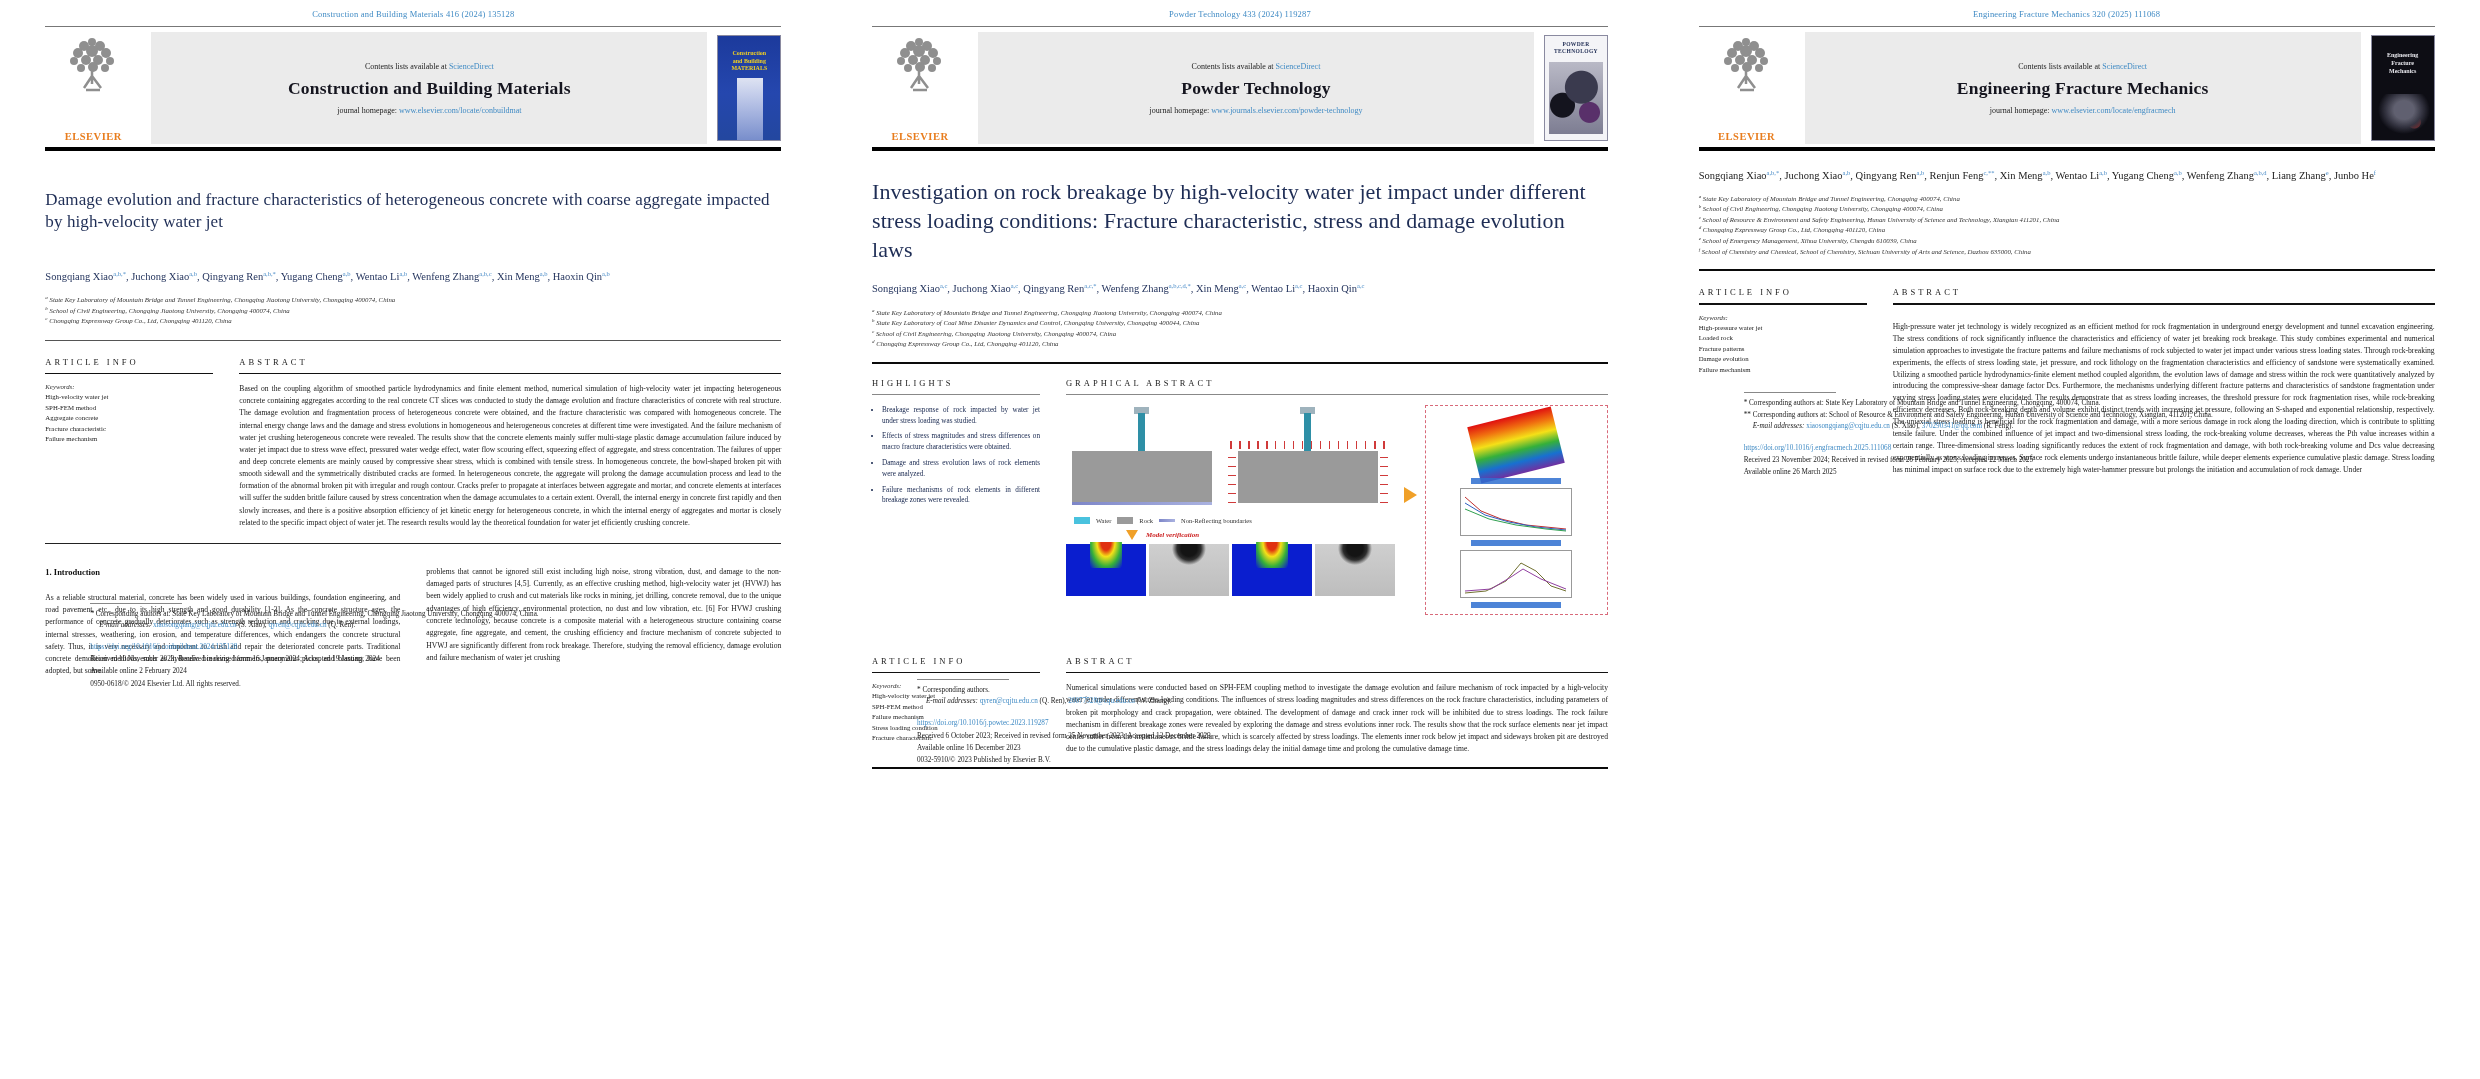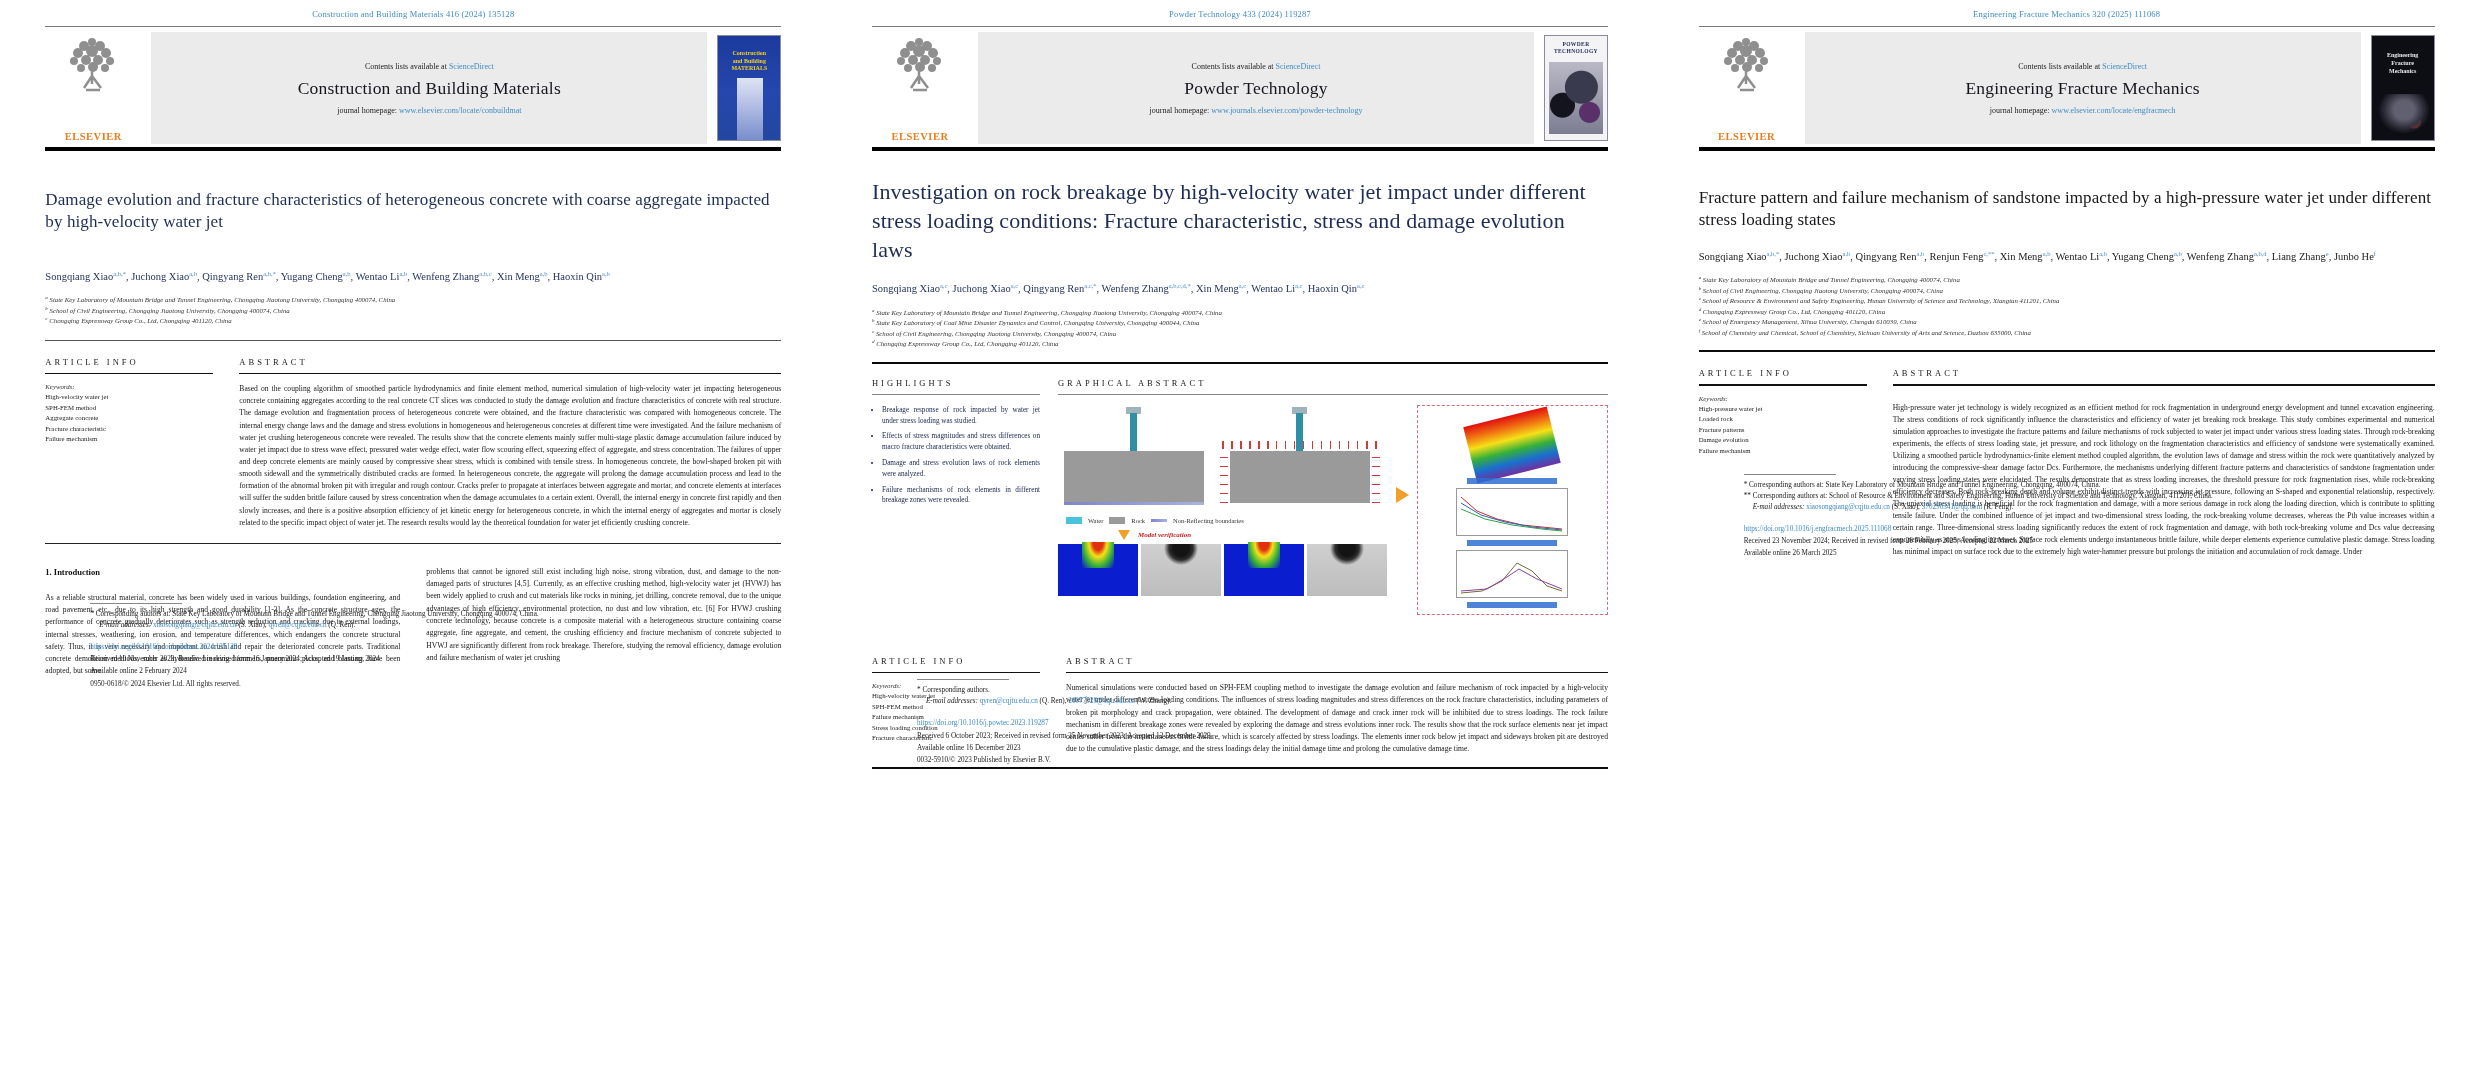--- a/index.html
+++ b/index.html
@@ -8,21 +8,21 @@
   .inner{width:736px;margin:0 auto;position:relative;}
   
   .citation{text-align:center;font-size:8.5px;color:#3f7ab8;padding-top:9px;letter-spacing:.2px;}
   
   .header{margin-top:7px;border-top:1px solid #777;display:flex;align-items:stretch;height:112px;padding-top:5px;box-sizing:content-box;}
   .logoBox{width:96px;display:flex;flex-direction:column;align-items:center;justify-content:space-between;padding-bottom:2px;}
   .elsevierWord{color:#e87d1e;font-size:10.5px;font-weight:bold;letter-spacing:.5px;margin-top:-2px;}
   .headbar{flex:1;background:#ebebeb;margin:0 10px;display:flex;flex-direction:column;align-items:center;justify-content:center;gap:7px;padding:6px 10px;}
   .contents{font-size:8px;color:#222;}
   .contents .sd{color:#3f8ac4;}
-  .jname{font-size:17.5px;font-weight:normal;color:#15151f;letter-spacing:.2px;}
+  .jname{font-size:17.5px;font-weight:bold;color:#15151f;letter-spacing:.2px;}
   .homepage{font-size:8px;color:#222;}
   .homepage .url{color:#3f8ac4;}
   .cover{width:64px;height:106px;align-self:center;position:relative;border:1px solid #8a8aa0;box-sizing:border-box;overflow:hidden;}
   .cover .cl{position:relative;z-index:2;}
   .cover1{background:linear-gradient(180deg,#1c3a9c 0%,#2547ae 55%,#23479f 100%);padding-top:14px;text-align:center;}
   .cover1::after{content:"";position:absolute;left:19px;top:42px;width:26px;height:62px;background:linear-gradient(180deg,rgba(255,255,255,.85),rgba(190,200,240,.55));z-index:1;}
   .cover1 .cl{font-size:6px;font-weight:bold;color:#f2d022;line-height:1.25;}
   .cover2{background:#f4f4f7;text-align:center;padding-top:5px;}
   .cover2 .cl{font-size:5.5px;font-weight:bold;color:#1d2a52;letter-spacing:.4px;line-height:1.3;}
   .cover2::after{content:"";position:absolute;left:4px;top:26px;width:54px;height:72px;background:radial-gradient(circle at 60% 35%,#3a3a4e 0 16px,transparent 17px),radial-gradient(circle at 25% 60%,#14141e 0 12px,transparent 13px),radial-gradient(circle at 75% 70%,#59306a 0 10px,transparent 11px),linear-gradient(180deg,#b9b9c6,#7d7d92);}
@@ -50,21 +50,21 @@
   .headRuleGray{height:1px;background:#888;margin:6px 0 10px 0;}
   .kwLabel{font-size:6.8px;font-style:italic;color:#333;}
   .kwList{font-size:6.8px;color:#222;line-height:1.55;margin-top:2px;}
   .absText{font-size:7.6px;line-height:1.6;text-align:justify;color:#191919;}
   
   .bodyRule{height:1px;background:#222;margin-top:14px;}
   .bodyRow{display:flex;gap:26px;margin-top:22px;}
   .bodyCol{flex:1;font-size:7.6px;line-height:1.62;text-align:justify;color:#191919;}
   .secTitle{font-size:8.5px;font-weight:bold;margin-bottom:12px;color:#111;}
   
-  .hlRow{display:flex;gap:18px;margin-top:14px;min-height:268px;}
+  .hlRow{display:flex;gap:26px;margin-top:14px;min-height:268px;}
   .hlList{margin:0;padding-left:10px;font-size:7.2px;line-height:1.5;text-align:justify;color:#15254d;}
   .hlList li{margin-bottom:5px;}
   .gaCol{flex:1;}
   .gaArea{display:flex;gap:8px;margin-top:2px;}
   .gaLeft{width:330px;flex:0 0 330px;}
   .gaSchematics{display:flex;gap:26px;padding-left:6px;}
   .gaModel{position:relative;width:140px;height:108px;}
   .gaModel .jet{position:absolute;left:66px;top:8px;width:7px;height:42px;background:#2e8fa6;}
   .gaModel .nozzle{position:absolute;left:62px;top:2px;width:15px;height:7px;background:#9fb3bd;}
   .gaModel .rock{position:absolute;left:0;bottom:10px;width:140px;height:52px;background:#9a9a9a;}
@@ -415,21 +415,20 @@
         </div>
         <div class="cover cover3">
 
         <div class="cl">Engineering</div>
             <div class="cl">Fracture</div>
             <div class="cl">Mechanics</div>
           </div>
       </div>
       <div class="ruleBlack"></div>
 
-      <div class="title">Fracture pattern and failure mechanism of sandstone impacted by a high-pressure water jet under different stress loading states</div>
 
       <div class="authors">
         
       <span class="author"><span>Songqiang Xiao</span><sup>a,b,*</sup></span><span class="author"><span>Juchong Xiao</span><sup>a,b</sup></span><span class="author"><span>Qingyang Ren</span><sup>a,b</sup></span><span class="author"><span>Renjun Feng</span><sup>c,**</sup></span><span class="author"><span>Xin Meng</span><sup>a,b</sup></span><span class="author"><span>Wentao Li</span><sup>a,b</sup></span><span class="author"><span>Yugang Cheng</span><sup>a,b</sup></span><span class="author"><span>Wenfeng Zhang</span><sup>a,b,d</sup></span><span class="author"><span>Liang Zhang</span><sup>e</sup></span><span class="author"><span>Junbo He</span><sup>f</sup></span></div>
 
       <div class="affils">
 
       <div class="affil"><sup>a</sup> <span>State Key Laboratory of Mountain Bridge and Tunnel Engineering, Chongqing 400074, China</span></div>
           <div class="affil"><sup>b</sup> <span>School of Civil Engineering, Chongqing Jiaotong University, Chongqing 400074, China</span></div>
           <div class="affil"><sup>c</sup> <span>School of Resource &amp; Environment and Safety Engineering, Hunan University of Science and Technology, Xiangtan 411201, China</span></div>

